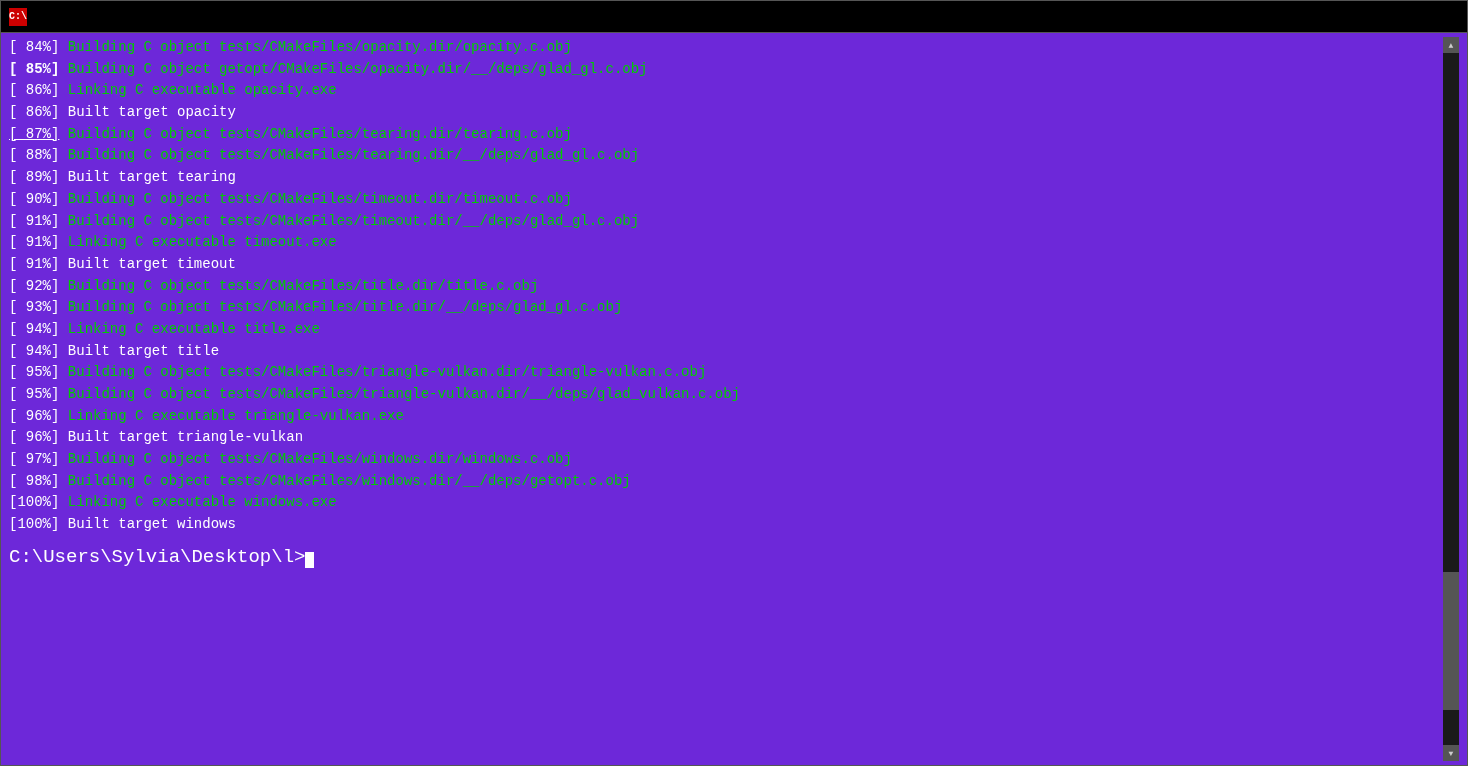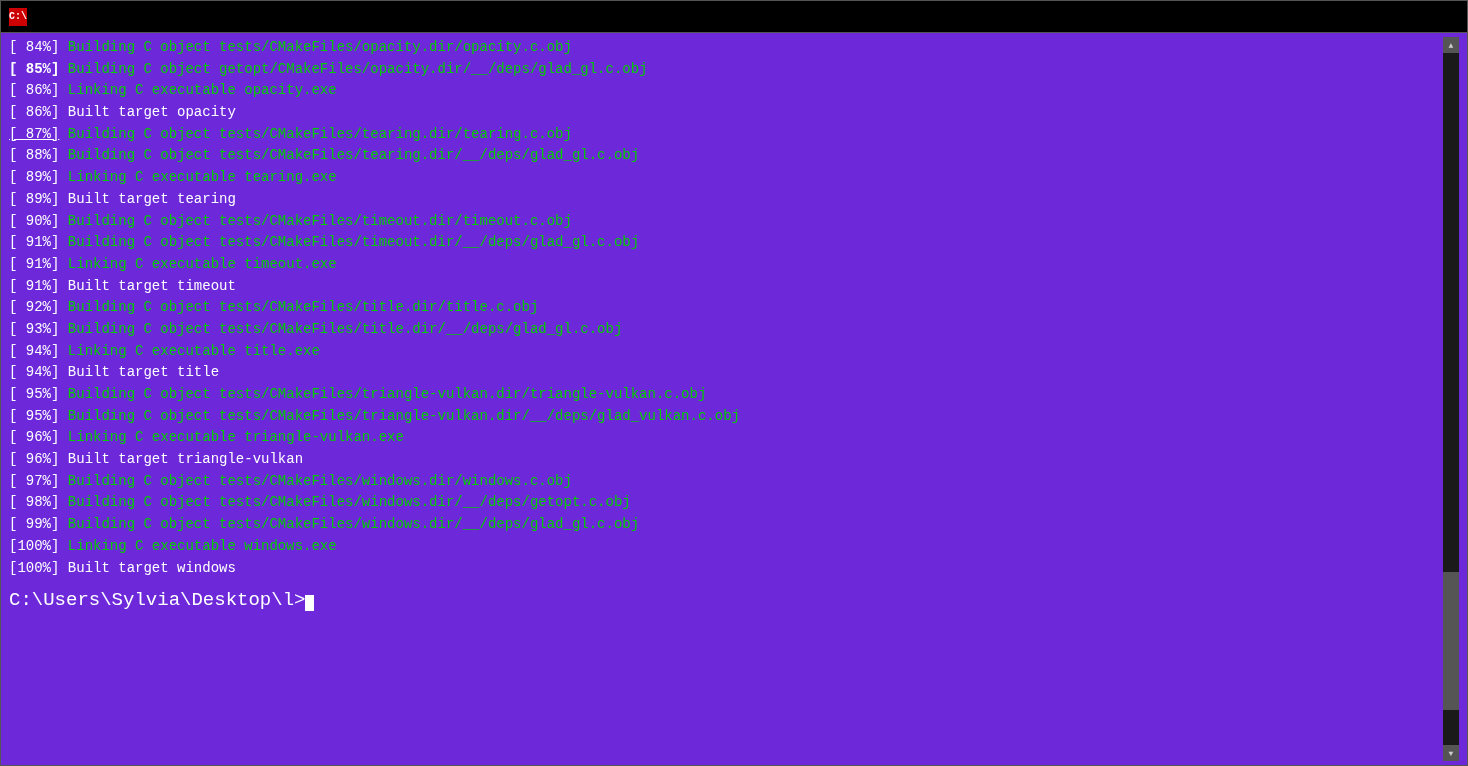--- a/index.html
+++ b/index.html
@@ -159,37 +159,35 @@
   </div>
 
   <div class="terminal-body">
     <div class="terminal-content" id="terminal-lines">
     <div class="line"><span style="color: rgb(255, 255, 255);">[ 84%]</span><span class="green"> Building C object tests/CMakeFiles/opacity.dir/opacity.c.obj</span></div>
         <div class="line"><span style="color: rgb(255, 255, 255); font-weight: bold;">[ 85%]</span><span class="green"> Building C object getopt/CMakeFiles/opacity.dir/__/deps/glad_gl.c.obj</span></div>
         <div class="line"><span style="color: rgb(255, 255, 255);">[ 86%]</span><span class="green"> Linking C executable opacity.exe</span></div>
         <div class="line"><span style="color: rgb(255, 255, 255);">[ 86%]</span><span class="white"> Built target opacity</span></div>
         <div class="line"><span style="color: rgb(255, 255, 255); text-decoration: underline;">[ 87%]</span><span class="green"> Building C object tests/CMakeFiles/tearing.dir/tearing.c.obj</span></div>
         <div class="line"><span style="color: rgb(255, 255, 255); text-align: center;">[ 88%]</span><span class="green"> Building C object tests/CMakeFiles/tearing.dir/__/deps/glad_gl.c.obj</span></div>
-        <div class="line"><span style="color: rgb(255, 255, 255);">[ 89%]</span><span class="green"> Linking C executable tearing.exe</span></div>
         <div class="line"><span style="color: rgb(255, 255, 255);">[ 89%]</span><span class="white"> Built target tearing</span></div>
         <div class="line"><span style="color: rgb(255, 255, 255);">[ 90%]</span><span class="green"> Building C object tests/CMakeFiles/timeout.dir/timeout.c.obj</span></div>
         <div class="line"><span style="color: rgb(255, 255, 255);">[ 91%]</span><span class="green"> Building C object tests/CMakeFiles/timeout.dir/__/deps/glad_gl.c.obj</span></div>
         <div class="line"><span style="color: rgb(255, 255, 255);">[ 91%]</span><span class="green"> Linking C executable timeout.exe</span></div>
         <div class="line"><span style="color: rgb(255, 255, 255);">[ 91%]</span><span class="white"> Built target timeout</span></div>
         <div class="line"><span style="color: rgb(255, 255, 255);">[ 92%]</span><span class="green"> Building C object tests/CMakeFiles/title.dir/title.c.obj</span></div>
         <div class="line"><span style="color: rgb(255, 255, 255);">[ 93%]</span><span class="green"> Building C object tests/CMakeFiles/title.dir/__/deps/glad_gl.c.obj</span></div>
         <div class="line"><span style="color: rgb(255, 255, 255);">[ 94%]</span><span class="green"> Linking C executable title.exe</span></div>
         <div class="line"><span style="color: rgb(255, 255, 255);">[ 94%]</span><span class="white"> Built target title</span></div>
         <div class="line"><span style="color: rgb(255, 255, 255);">[ 95%]</span><span class="green"> Building C object tests/CMakeFiles/triangle-vulkan.dir/triangle-vulkan.c.obj</span></div>
         <div class="line"><span style="color: rgb(255, 255, 255);">[ 95%]</span><span class="green"> Building C object tests/CMakeFiles/triangle-vulkan.dir/__/deps/glad_vulkan.c.obj</span></div>
         <div class="line"><span style="color: rgb(255, 255, 255);">[ 96%]</span><span class="green"> Linking C executable triangle-vulkan.exe</span></div>
         <div class="line"><span style="color: rgb(255, 255, 255);">[ 96%]</span><span class="white"> Built target triangle-vulkan</span></div>
         <div class="line"><span style="color: rgb(255, 255, 255);">[ 97%]</span><span class="green"> Building C object tests/CMakeFiles/windows.dir/windows.c.obj</span></div>
         <div class="line"><span style="color: rgb(255, 255, 255);">[ 98%]</span><span class="green"> Building C object tests/CMakeFiles/windows.dir/__/deps/getopt.c.obj</span></div>
-        <div class="line"><span style="color: rgb(255, 255, 255);">[ 99%]</span><span class="green"> Building C object tests/CMakeFiles/windows.dir/__/deps/glad_gl.c.obj</span></div>
         <div class="line"><span style="color: rgb(255, 255, 255);">[100%]</span><span class="green"> Linking C executable windows.exe</span></div>
         <div class="line"><span style="color: rgb(255, 255, 255);">[100%]</span><span class="white"> Built target windows</span></div>
         <div class="prompt-line"><span>C:\Users\Sylvia\Desktop\l&gt;</span><span class="cursor"></span></div>
       </div>
     <div class="scrollbar">
       <div class="scrollbar-arrow">▲</div>
       <div class="scrollbar-track">
         <div class="scrollbar-thumb"></div>
       </div>
       <div class="scrollbar-arrow">▼</div>

